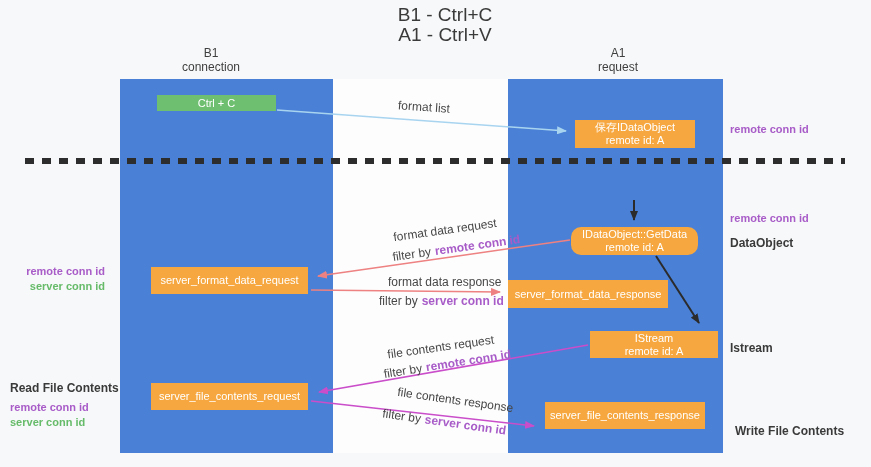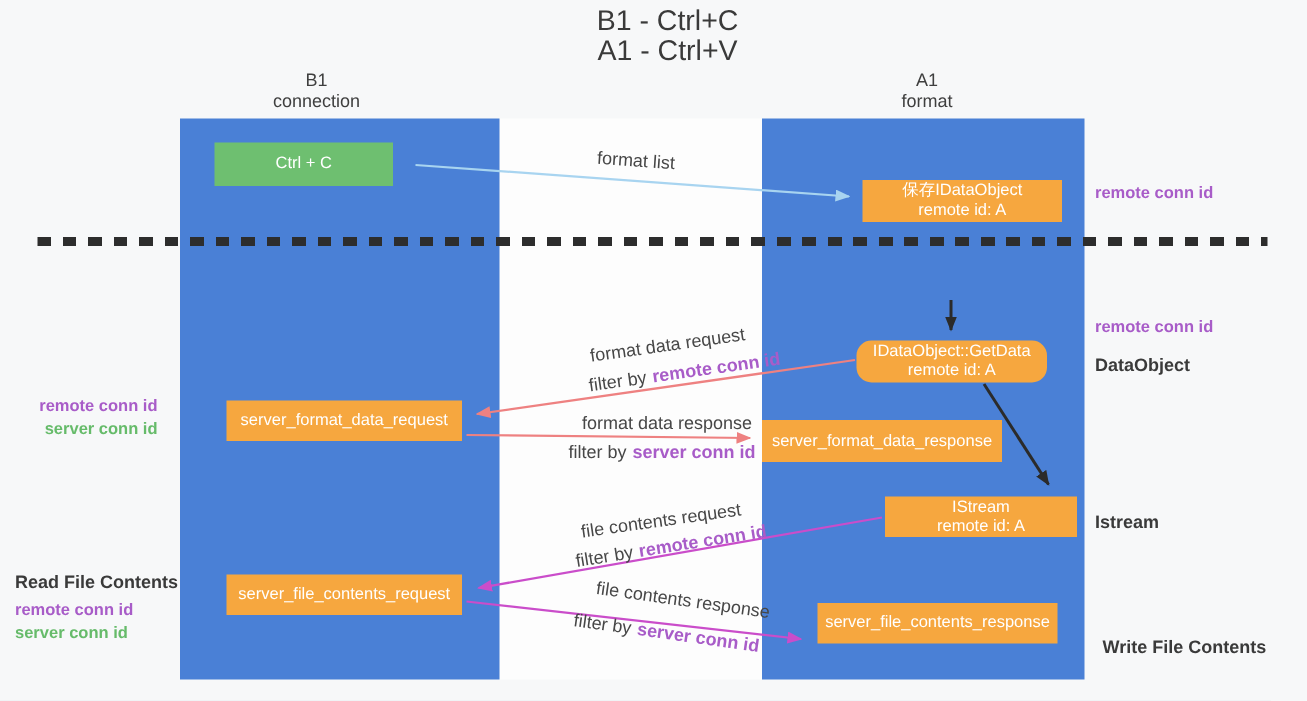--- a/index.html
+++ b/index.html
@@ -46,21 +46,21 @@
     <div>B1 - Ctrl+C</div>
     <div>A1 - Ctrl+V</div>
   </div>
 
   <div class="abs colhead" style="left:151px;top:46px;">
     <div>B1</div>
     <div>connection</div>
   </div>
   <div class="abs colhead" style="left:558px;top:46px;">
     <div>A1</div>
-    <div>format</div>
+    <div>request</div>
   </div>
 
   <svg width="871" height="467">
     <defs>
       <marker id="ah-blue" markerUnits="userSpaceOnUse" markerWidth="10" markerHeight="8" refX="9" refY="4" orient="auto">
           <path d="M0,0 L10,4 L0,8 Z" fill="#a8d4f0"></path>
         </marker>
       <marker id="ah-black" markerUnits="userSpaceOnUse" markerWidth="10" markerHeight="8" refX="9" refY="4" orient="auto">
           <path d="M0,0 L10,4 L0,8 Z" fill="#2b2b2b"></path>
         </marker>
@@ -73,24 +73,24 @@
     </defs>
     <line x1="277" y1="110" x2="566" y2="131" stroke="#a8d4f0" stroke-width="1.5" marker-end="url(#ah-blue)"></line>
     <line x1="634" y1="200" x2="634" y2="220" stroke="#2b2b2b" stroke-width="2" marker-end="url(#ah-black)"></line>
     <line x1="656" y1="256" x2="699" y2="323" stroke="#2b2b2b" stroke-width="2" marker-end="url(#ah-black)"></line>
     <line x1="570" y1="240" x2="318" y2="276" stroke="#ee8181" stroke-width="1.5" marker-end="url(#ah-red)"></line>
     <line x1="311" y1="290" x2="500" y2="292" stroke="#ee8181" stroke-width="1.5" marker-end="url(#ah-red)"></line>
     <line x1="588" y1="345" x2="319" y2="392" stroke="#ca4dca" stroke-width="1.5" marker-end="url(#ah-mag)"></line>
     <line x1="311" y1="401" x2="534" y2="426" stroke="#ca4dca" stroke-width="1.5" marker-end="url(#ah-mag)"></line>
   </svg>
 
-  <div class="abs node green" style="left:143px;top:95px;width:119px;height:29px;">
+  <div class="abs node green" style="left:157px;top:95px;width:119px;height:16px;">
     <div>Ctrl + C</div>
   </div>
-  <div class="abs node orange" style="left:575px;top:120px;width:133px;height:28px;">
+  <div class="abs node orange" style="left:575px;top:120px;width:120px;height:28px;">
     <div>保存IDataObject</div>
     <div>remote id: A</div>
   </div>
   <div class="abs node orange" style="left:571px;top:227px;width:127px;height:28px;border-radius:10px;">
     <div>IDataObject::GetData</div>
     <div>remote id: A</div>
   </div>
   <div class="abs node orange" style="left:590px;top:331px;width:128px;height:27px;">
     <div>IStream</div>
     <div>remote id: A</div>

